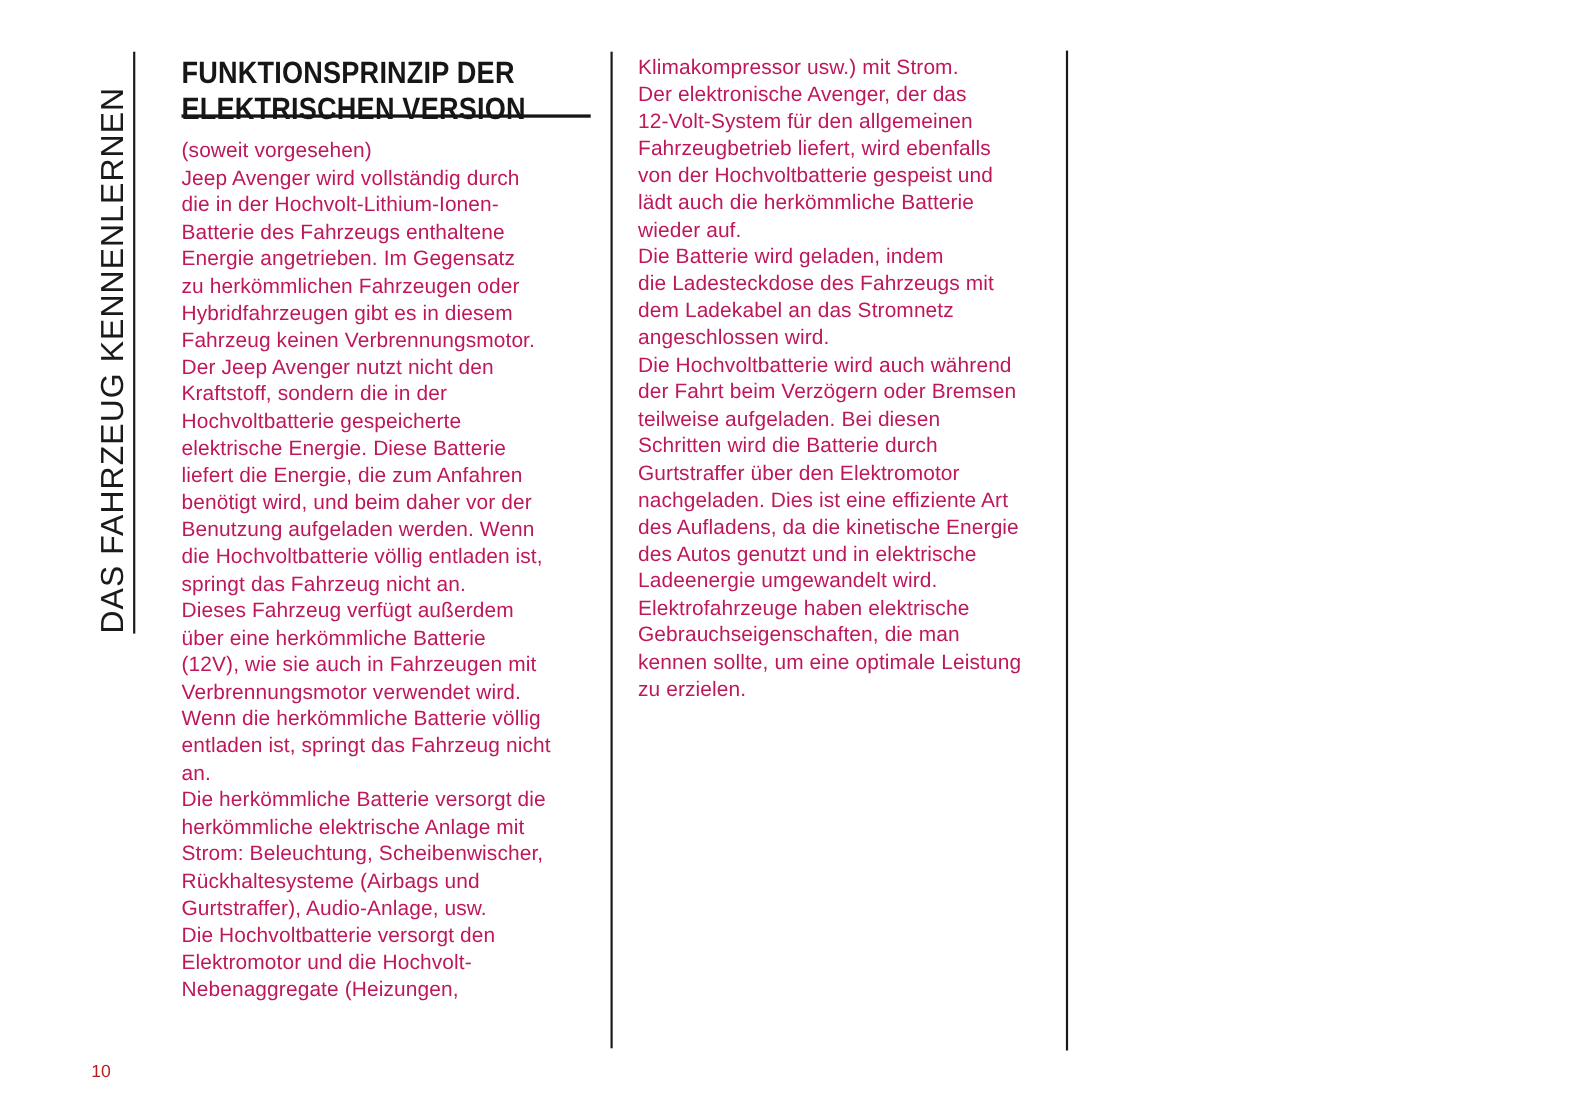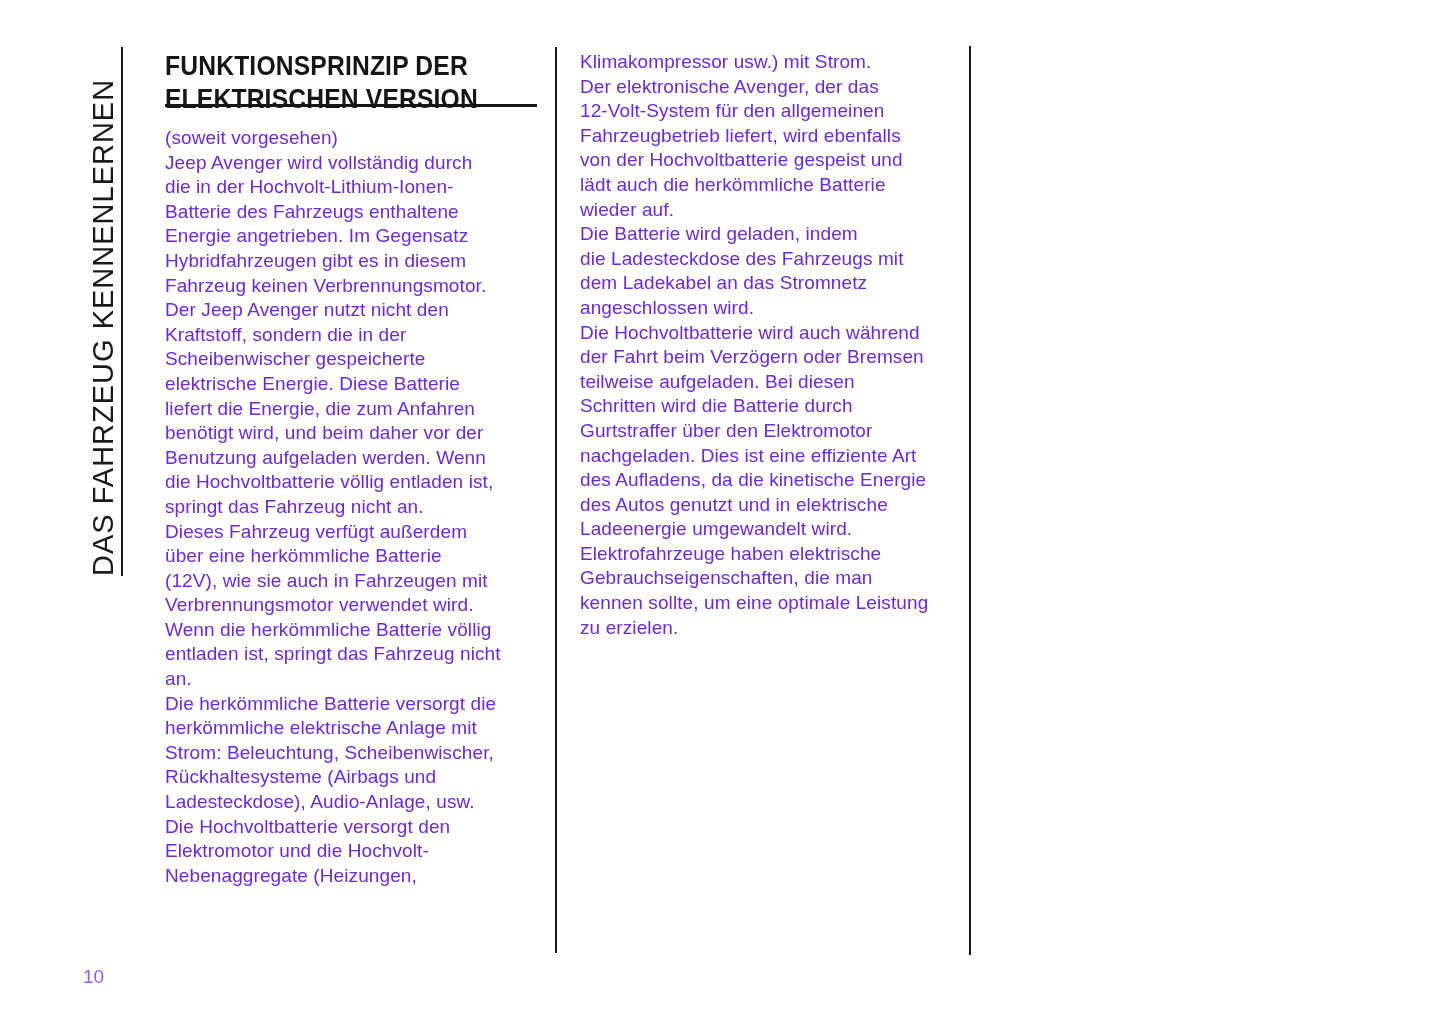--- a/index.html
+++ b/index.html
@@ -56,40 +56,40 @@
     top: 104px;
     width: 372px;
     height: 3px;
     background: #161616;
   }
   .col {
     position: absolute;
     font-size: 19px;
     line-height: 24.6px;
     font-weight: 400;
-    color: #6d28d9;
+    color: #be185d;
     letter-spacing: 0.1px;
   }
   .col-left  { left: 165px; top: 126px; width: 392px; }
   .col-right { left: 580px; top: 50px;  width: 392px; }
   .col div { white-space: nowrap; }
   .divider {
     position: absolute;
     width: 2px;
     background: #1a1a1a;
   }
   .divider-mid   { left: 555px; top: 47px; height: 906px; }
   .divider-right { left: 969px; top: 46px; height: 909px; }
   .page-number {
     position: absolute;
     left: 83px;
     top: 966px;
-    font-size: 19px;
+    font-size: 16px;
     font-weight: 400;
-    color: #8b5cf6;
+    color: #b91c1c;
   }
 </style>
 </head>
 <body>
 
 <div class="page">
 
   <div class="sidebar-rule"></div>
 
   <div class="sidebar-title">DAS FAHRZEUG KENNENLERNEN</div>
@@ -100,43 +100,44 @@
   </div>
 
   <div class="heading-underline"></div>
 
   <div class="col col-left">
       <div>(soweit vorgesehen)</div>
       <div>Jeep Avenger wird vollständig durch</div>
       <div>die in der Hochvolt-Lithium-Ionen-</div>
       <div>Batterie des Fahrzeugs enthaltene</div>
       <div>Energie angetrieben. Im Gegensatz</div>
+      <div>zu herkömmlichen Fahrzeugen oder</div>
       <div>Hybridfahrzeugen gibt es in diesem</div>
       <div>Fahrzeug keinen Verbrennungsmotor.</div>
       <div>Der Jeep Avenger nutzt nicht den</div>
       <div>Kraftstoff, sondern die in der</div>
-      <div>Scheibenwischer gespeicherte</div>
+      <div>Hochvoltbatterie gespeicherte</div>
       <div>elektrische Energie. Diese Batterie</div>
       <div>liefert die Energie, die zum Anfahren</div>
       <div>benötigt wird, und beim daher vor der</div>
       <div>Benutzung aufgeladen werden. Wenn</div>
       <div>die Hochvoltbatterie völlig entladen ist,</div>
       <div>springt das Fahrzeug nicht an.</div>
       <div>Dieses Fahrzeug verfügt außerdem</div>
       <div>über eine herkömmliche Batterie</div>
       <div>(12V), wie sie auch in Fahrzeugen mit</div>
       <div>Verbrennungsmotor verwendet wird.</div>
       <div>Wenn die herkömmliche Batterie völlig</div>
       <div>entladen ist, springt das Fahrzeug nicht</div>
       <div>an.</div>
       <div>Die herkömmliche Batterie versorgt die</div>
       <div>herkömmliche elektrische Anlage mit</div>
       <div>Strom: Beleuchtung, Scheibenwischer,</div>
       <div>Rückhaltesysteme (Airbags und</div>
-      <div>Ladesteckdose), Audio-Anlage, usw.</div>
+      <div>Gurtstraffer), Audio-Anlage, usw.</div>
       <div>Die Hochvoltbatterie versorgt den</div>
       <div>Elektromotor und die Hochvolt-</div>
       <div>Nebenaggregate (Heizungen,</div>
     </div>
 
   <div class="col col-right">
       <div>Klimakompressor usw.) mit Strom.</div>
       <div>Der elektronische Avenger, der das</div>
       <div>12-Volt-System für den allgemeinen</div>
       <div>Fahrzeugbetrieb liefert, wird ebenfalls</div>

